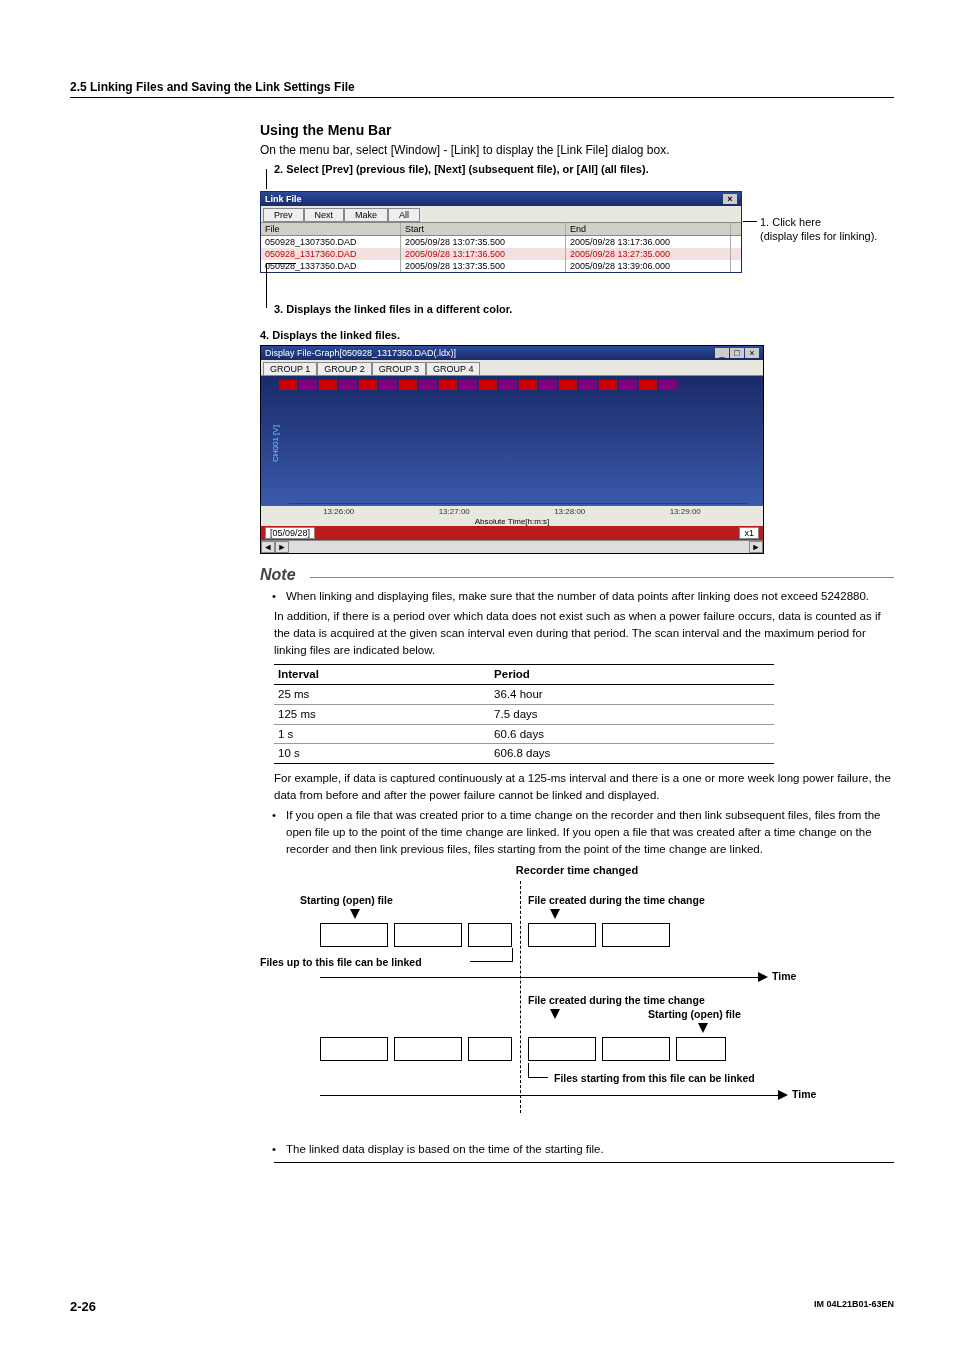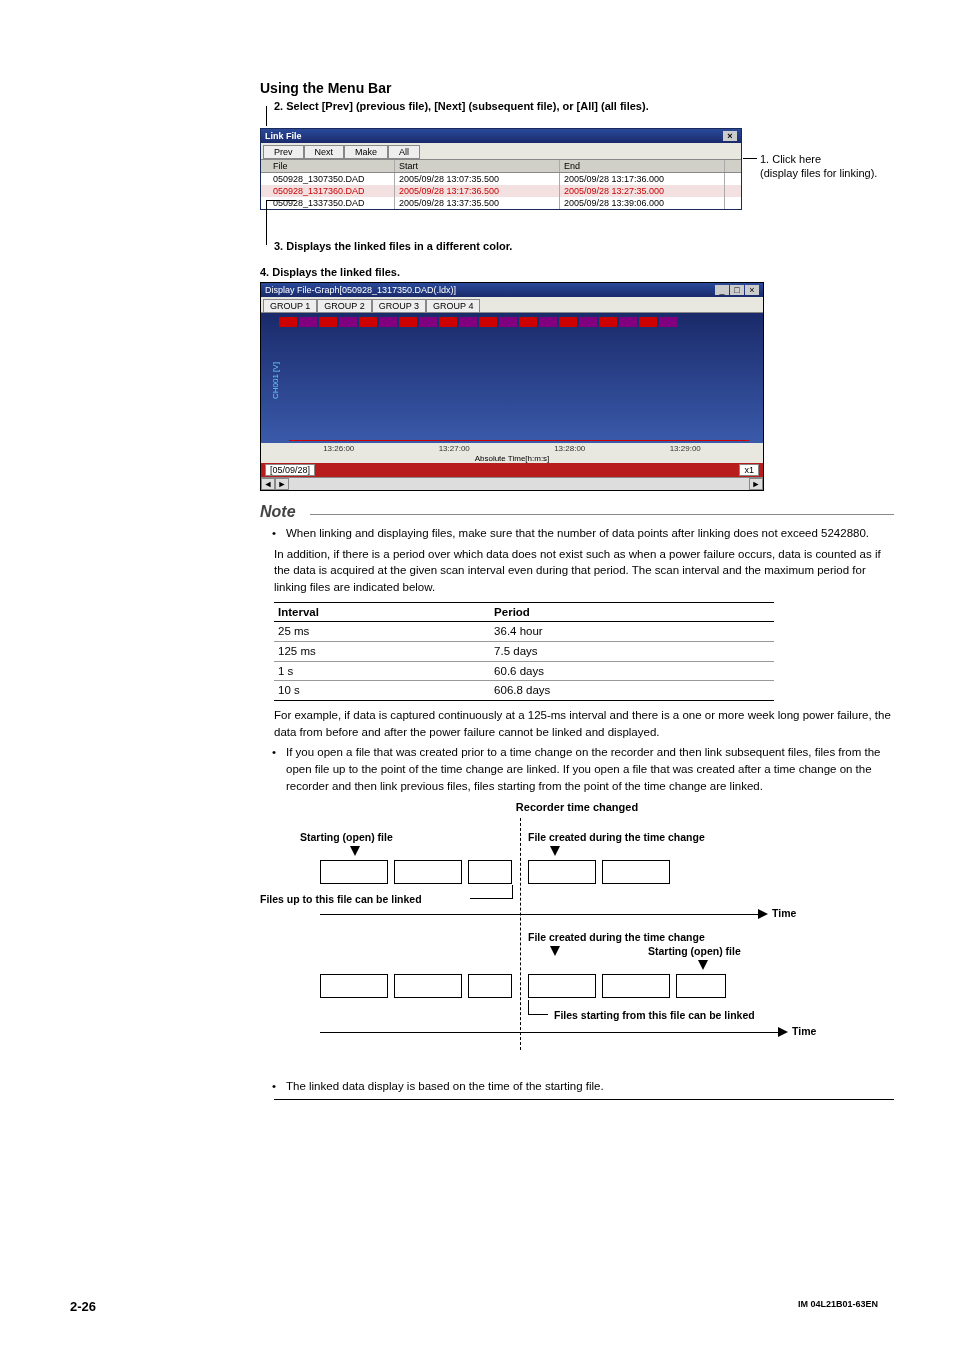--- a/index.html
+++ b/index.html
@@ -80,21 +80,21 @@
     display: flex; justify-content: space-between;
   }
   .titlebar .x { background: #ccc; color: #000; width: 14px; text-align: center; font-size: 9px; }
   .btnrow { display: flex; gap: 0px; padding: 2px 2px 0 2px; }
   .wbtn {
     border: 1px solid #888; background: #eee; padding: 1px 10px;
     font-size: 9px;
   }
   .listhead { display: flex; background: #d0d0c8; border-top: 1px solid #888; border-bottom: 1px solid #888; }
   .listhead div, .listrow div { padding: 1px 4px; border-right: 1px solid #aaa; }
-  .col-file { width: 126px; margin-left: 8px; }
+  .col-file { width: 140px; }
   .col-start, .col-end { width: 165px; }
   .listbody { background: #fff; }
   .listrow { display: flex; font-size: 9px; }
   .red { color: #c00; background: #f3e0e0; }
   .fig1-right {
     position: absolute; left: 500px; top: 52px; font-size: 11px; font-weight: normal; line-height: 1.3;
   }
   .fig1-right-leader { position: absolute; left: 483px; top: 58px; width: 14px; height: 1px; background: #000; }
   .fig1-cap3 {
     position: absolute; left: 14px; top: 140px; font-size: 11px; font-weight: bold;
@@ -145,33 +145,35 @@
   }
   .lbl { position: absolute; font-size: 10.5px; font-weight: bold; }
   .hbar { position: absolute; height: 1px; background: #000; }
   .arrow-right {
     position: absolute; width: 0; height: 0;
     border-top: 5px solid transparent; border-bottom: 5px solid transparent;
     border-left: 10px solid #000;
   }
   .note-foot-line { border-top: 1px solid #000; margin: 2px 0 0 14px; }
   .footer {
-    position: absolute; bottom: 36px; left: 70px; right: 76px;
+    position: absolute; bottom: 36px; left: 70px; right: 60px;
     display: flex; justify-content: space-between; font-size: 11px;
   }
   .footer .pn { font-weight: bold; font-size: 13px; }
   .footer .doc { font-size: 9px; font-weight: bold; }
 </style>
 </head>
 <body>
 
 <div class="page">
+  <div class="section-heading">2.5  Linking Files and Saving the Link Settings File</div>
 
   <div class="content">
     <div class="h2">Using the Menu Bar</div>
+    <div class="body-text">On the menu bar, select [Window] - [Link] to display the [Link File] dialog box.</div>
 
     <div class="fig1-area">
       <div class="fig1-leader-top"></div>
       <div class="fig1-cap-top">2. Select [Prev] (previous file), [Next] (subsequent file), or [All] (all files).</div>
 
       <div class="dialog">
         <div class="titlebar">
           <span>Link File</span>
           <span class="x">×</span>
         </div>

